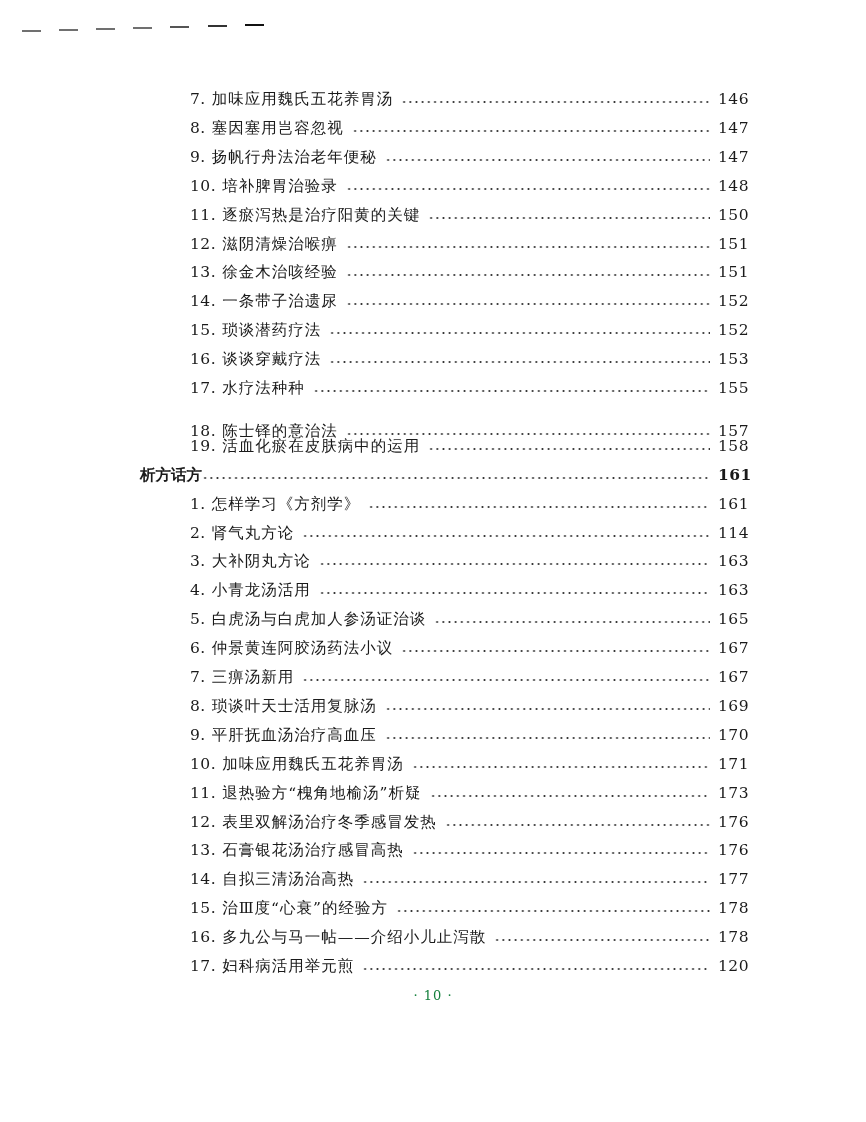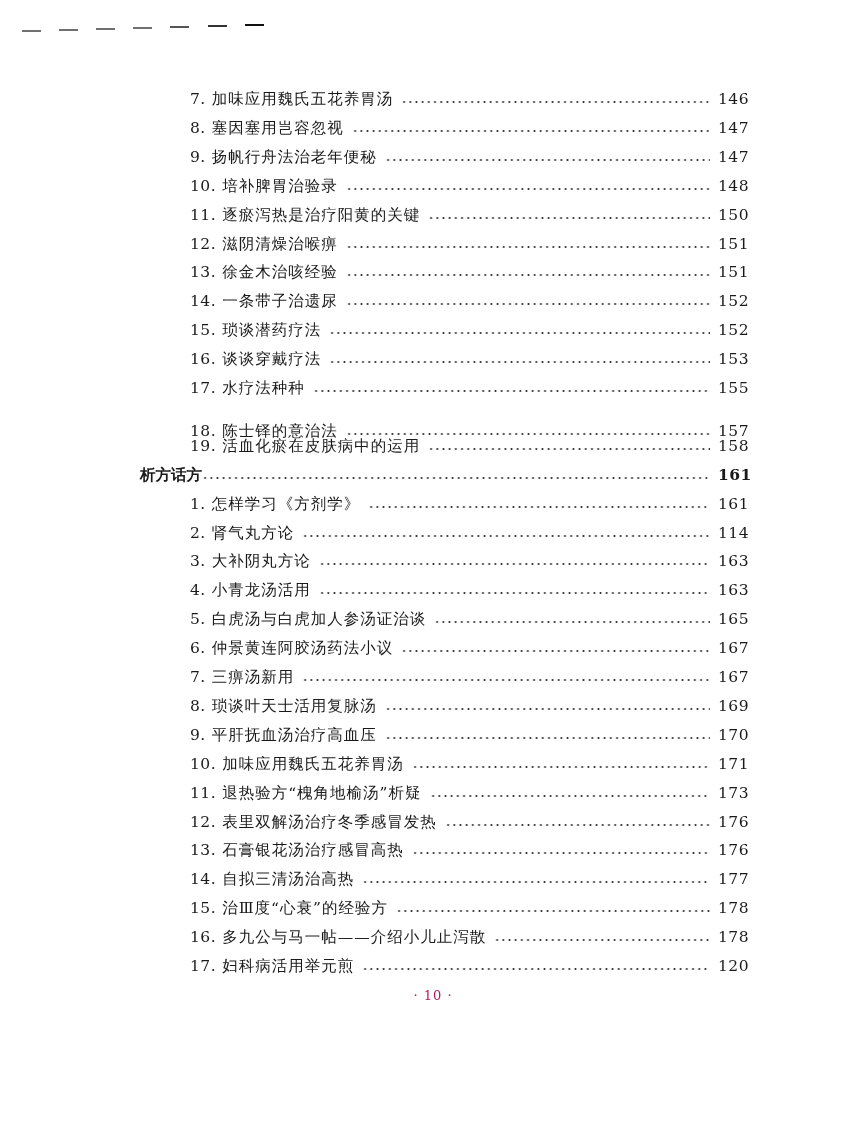--- a/index.html
+++ b/index.html
@@ -14,21 +14,21 @@
   .row .leader { flex: 1; margin: 0 8px 0 8px; height: 22px; position: relative; overflow: hidden; }
   .row .leader::before { content: ""; position: absolute; left: 0; right: 0; top: 13px; height: 2px;
          background-image: radial-gradient(circle, #333 0.9px, transparent 1.1px);
          background-size: 6.2px 2px; background-repeat: repeat-x; }
   .row .page { width: 38px; text-align: left; letter-spacing: 0.5px; }
   .row.item { left: 190px; width: 566px; }
   .row.section { left: 140px; width: 616px; font-weight: bold; }
   .row.section .title { font-family: "DejaVu Sans", "Liberation Sans", sans-serif; letter-spacing: 0; text-align: right; }
   .row.section .leader { margin-left: 0; }
   .footer { position: absolute; top: 988px; left: 0; width: 866px; text-align: center;
-            font-size: 13px; letter-spacing: 1px; color: #be185d; }
+            font-size: 13px; letter-spacing: 1px; color: #15803d; }
 </style>
 </head>
 <body>
 
 <div>
   <div class="dash" style="left:22px;top:30px;"></div>
   <div class="dash" style="left:59px;top:29px;"></div>
   <div class="dash" style="left:96px;top:28px;"></div>
   <div class="dash" style="left:133px;top:27px;"></div>
   <div class="dash" style="left:170px;top:26px;background:#555;"></div>

